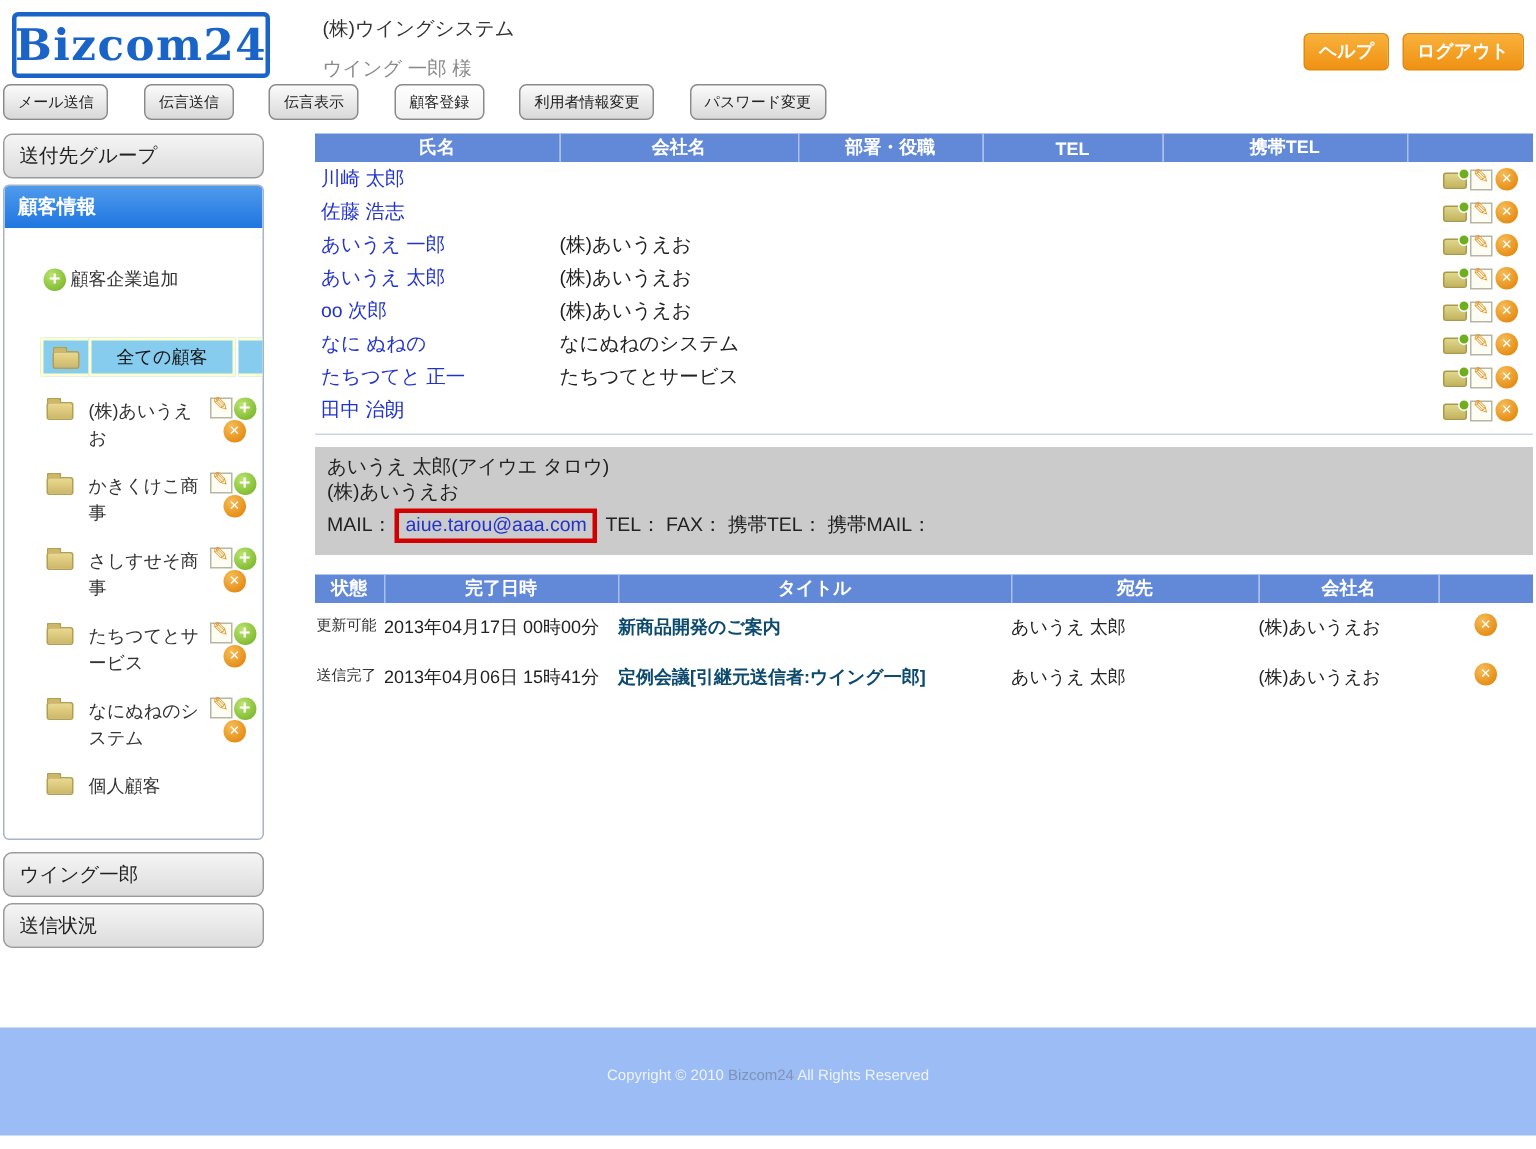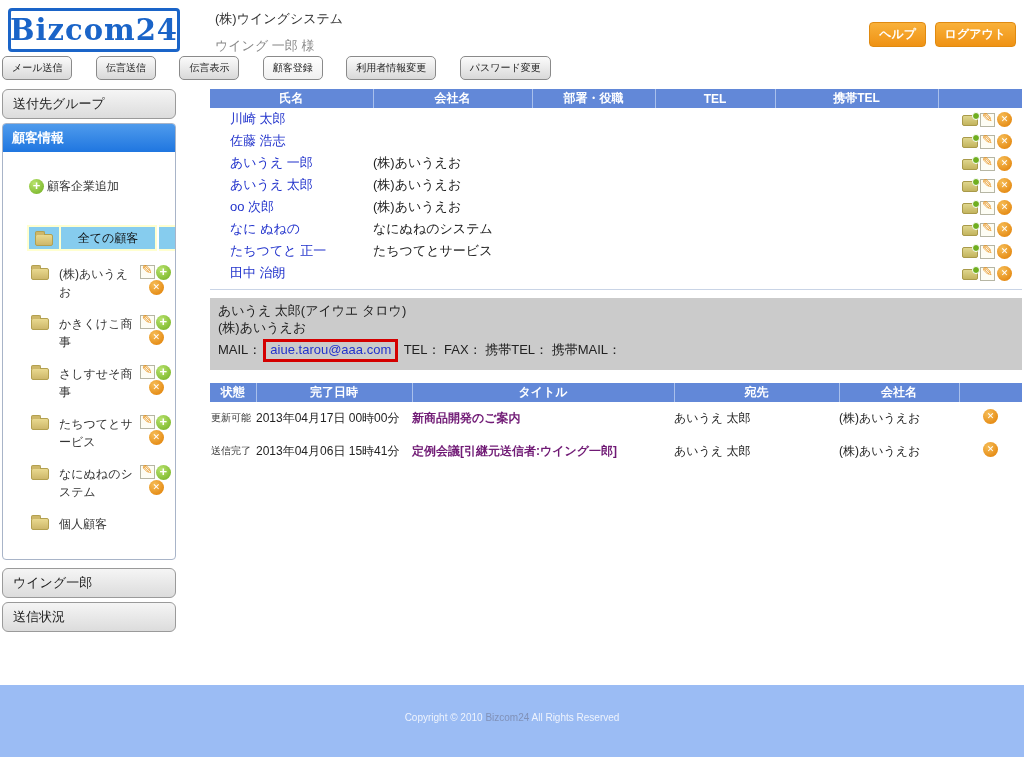--- a/index.html
+++ b/index.html
@@ -71,38 +71,38 @@
   .ic-folder::before { content:""; position:absolute; top:-4px; left:-1px; width:8px; height:3px;
     background:#cdb76a; border:1px solid #b3a04f; border-bottom:none; border-radius:2px 2px 0 0; }
 
   
   .main { position:absolute; left:210px; top:89px; width:812px; }
   table { border-collapse:collapse; table-layout:fixed; width:812px; }
   thead th { background:#6288d8; color:#fff; font-size:12px; font-weight:bold;
     height:19px; border-left:1px solid #a9c0ec; }
   thead th:first-child { border-left:none; }
   .t1 tbody td { height:22px; font-size:13px; vertical-align:middle; }
-  .t1 .name a { color:#2233cc; text-decoration:none; cursor:pointer;margin-left:16px; }
+  .t1 .name a { color:#2233cc; text-decoration:none; cursor:pointer; }
   .t1 td.name { padding-left:4px; }
   .t1 td.comp { color:#222; }
   td.icons-cell { text-align:right; padding-right:10px; white-space:nowrap; }
   td.icons-cell > span { margin-left:2px; vertical-align:middle; }
   .t1-wrap { border-bottom:1px solid #c9d4e6; padding-bottom:5px; }
 
   .detail { margin-top:8px; background:#cbcbcb; padding:5px 8px 8px 8px;
     font-size:13px; color:#222; line-height:1.3; }
   .detail .mail-line { margin-top:2px; }
   .red-box { display:inline-block; border:3px solid #d40000; padding:0 4px; margin:0 2px; }
   .red-box a { color:#2233cc; text-decoration:none; cursor:pointer; }
 
   .t2 { margin-top:13px; }
   .t2 tbody td { height:33px; vertical-align:middle; font-size:12px; }
   .t2 td.status { font-size:10px; color:#333; line-height:1.2; padding:2px 1px; }
   .t2 td.dt { color:#222; }
-  .t2 td.title a { color:#701a75; font-weight:bold; text-decoration:none; cursor:pointer; }
+  .t2 td.title a { color:#0c4a6e; font-weight:bold; text-decoration:none; cursor:pointer; }
   .t2 td.xcell { text-align:center; }
 
   
   .footer { position:absolute; left:0; top:685px; width:1024px; height:72px; background:#9bbcf4;
     text-align:center; }
   .footer .txt { margin-top:27px; font-size:10px; color:#eef3fd; display:inline-block; }
   .footer .brand { color:#8091b8; }
 </style>
 </head>
 <body>

